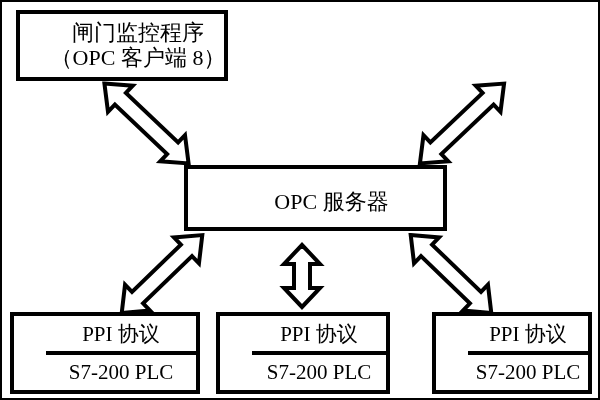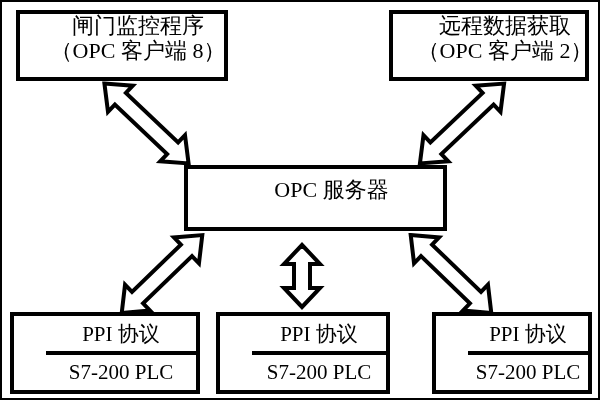--- a/index.html
+++ b/index.html
@@ -17,20 +17,21 @@
     overflow: hidden;
     font-family: "Liberation Serif", "DejaVu Serif", serif;
   }
   .node {
     position: absolute;
     box-sizing: border-box;
     background: #ffffff;
     border: 4px solid #000000;
     display: flex;
     flex-direction: column;
+    justify-content: center;
     align-items: center;
     z-index: 3;
     padding-left: 32px;
   }
   .node .line {
     display: block;
     text-align: center;
     color: #000000;
     line-height: 1.12;
     white-space: nowrap;
@@ -109,24 +110,20 @@
     <g transform="translate(449,272) rotate(44)">
       <path class="arrow-shape" d="M -56,0 L -34,-18 L -34,-8 L 34,-8 L 34,-18 L 56,0 L 34,18 L 34,8 L -34,8 L -34,18 Z"></path>
     </g>
   </svg>
 
   <div class="node" id="client1">
     <span class="line">闸门监控程序</span>
     <span class="line">（OPC 客户端 8）</span>
   </div>
 
-  <div class="node" id="client2">
-    <span class="line">远程数据获取</span>
-    <span class="line">（OPC 客户端 2）</span>
-  </div>
 
   <div class="node" id="server">
     <span class="line">OPC 服务器</span>
   </div>
 
   <div class="plc" id="plc1">
     <div class="cell top">PPI 协议</div>
     <div class="cell">S7-200 PLC</div>
   </div>
 

